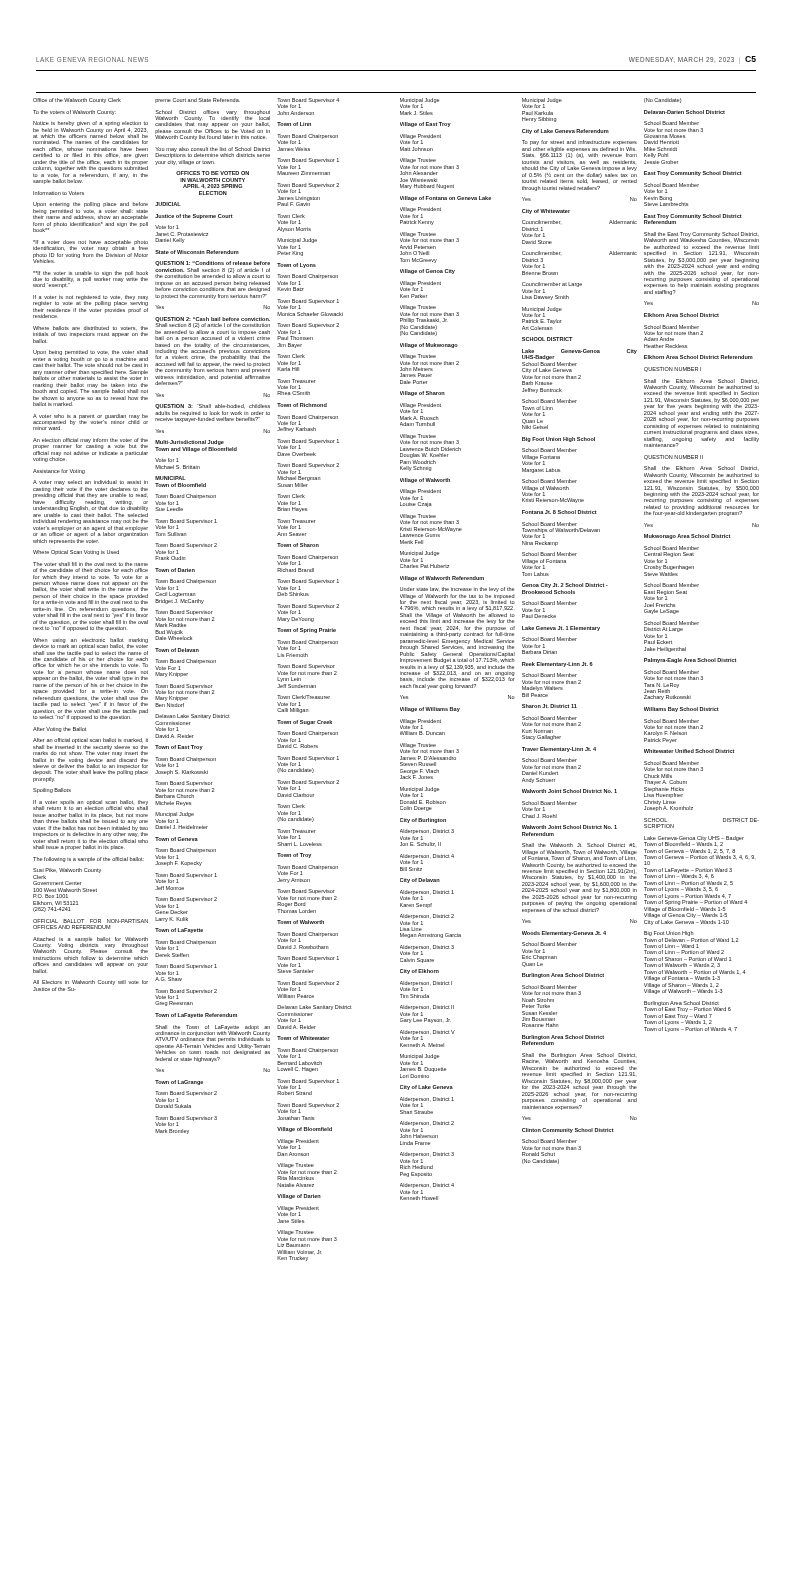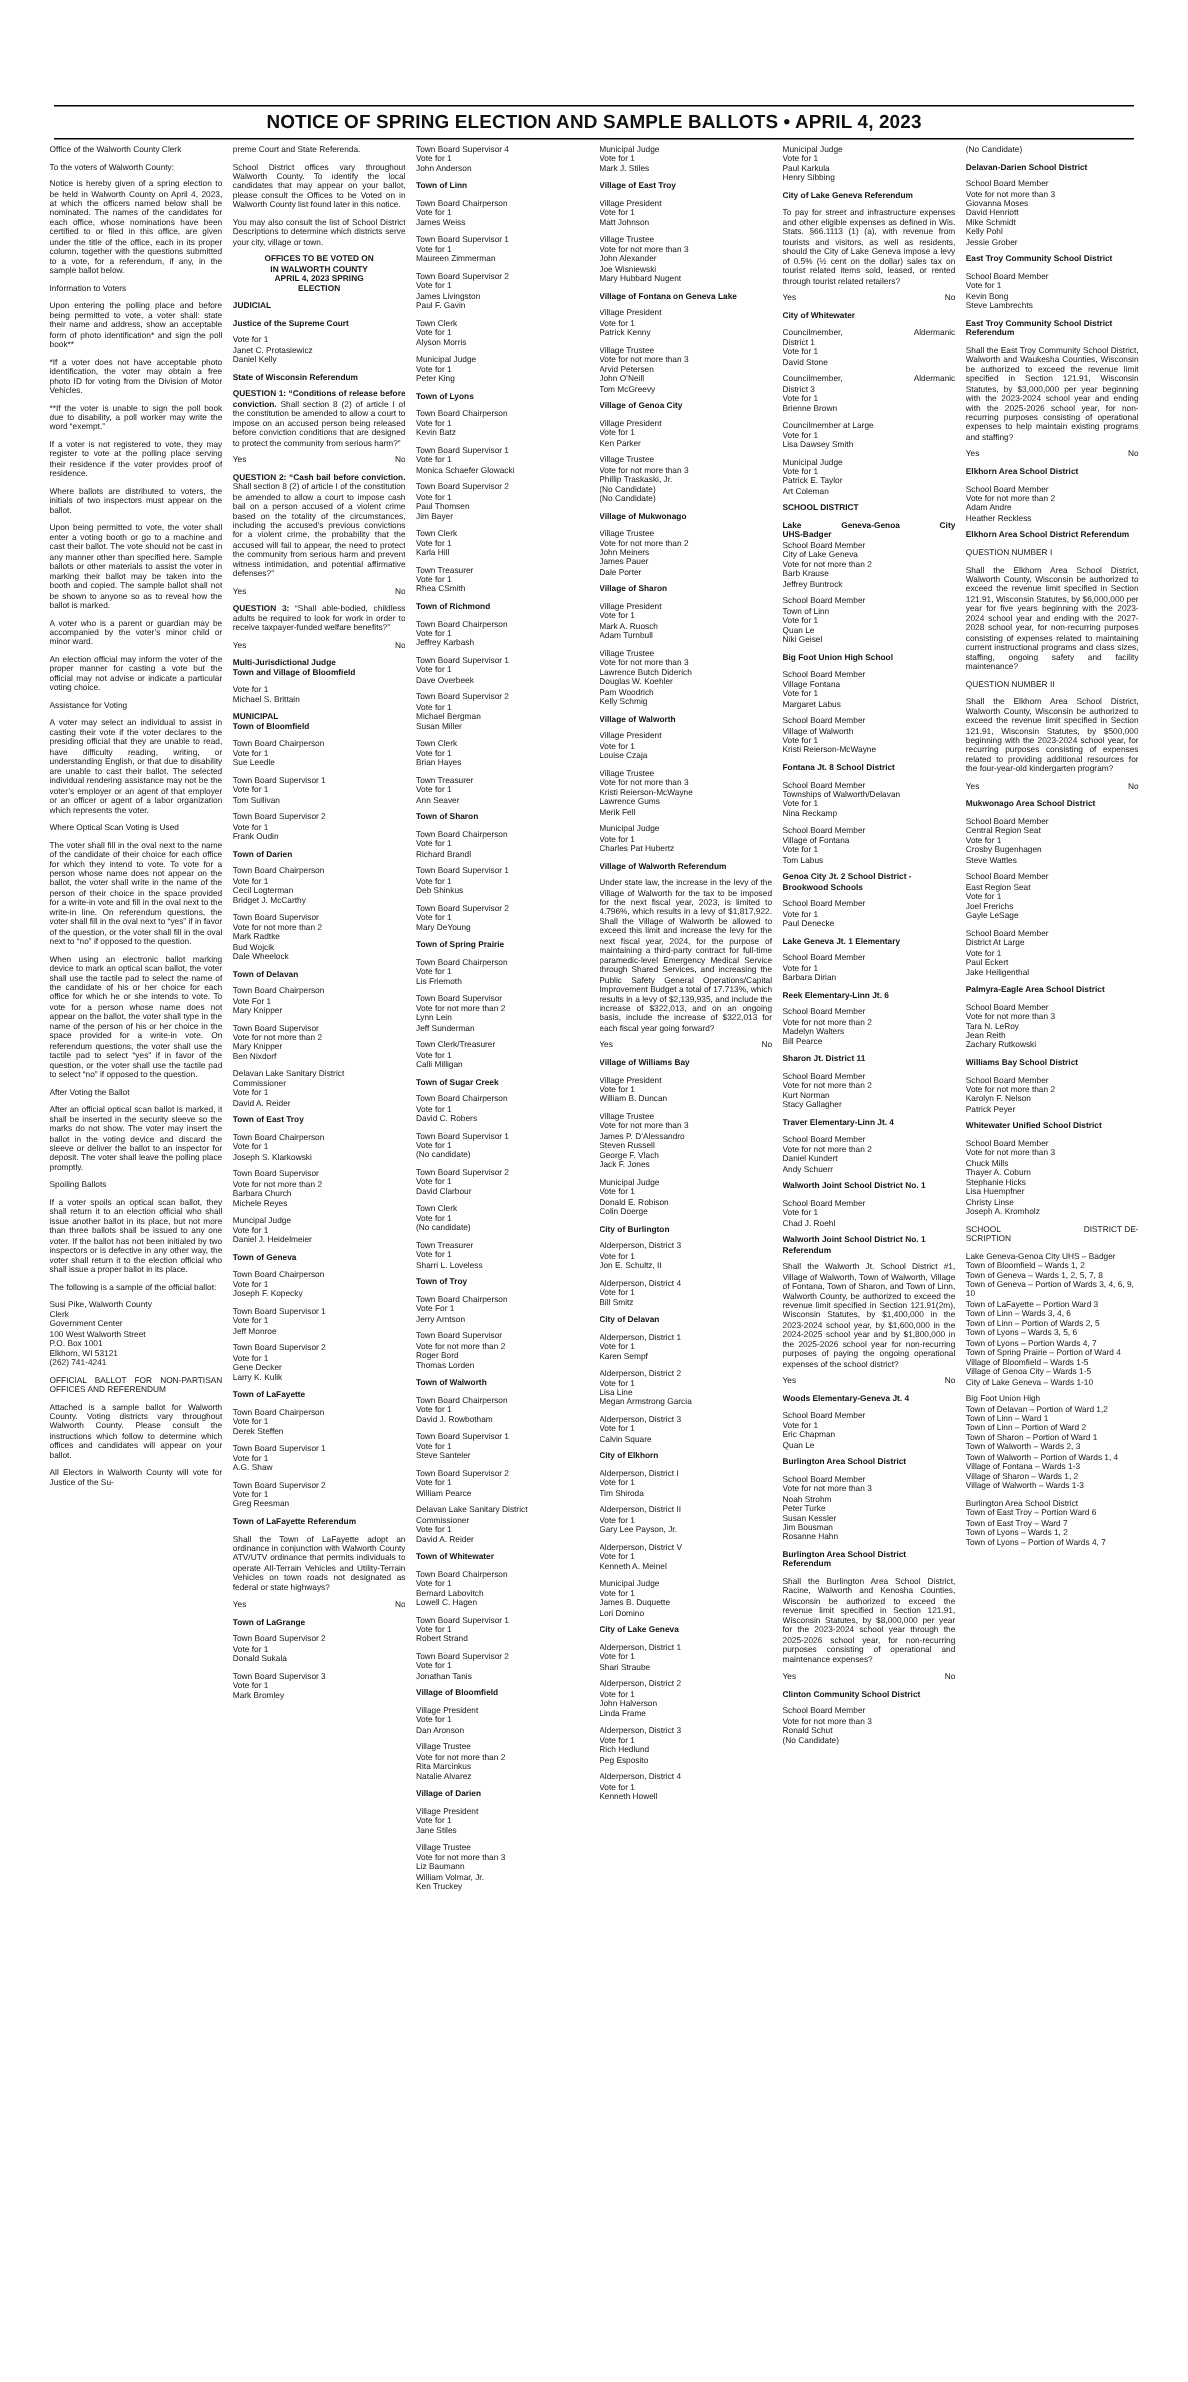--- a/index.html
+++ b/index.html
@@ -76,24 +76,31 @@
   .blk .ln { display:block; white-space: nowrap; overflow:hidden; }
   .ctr { text-align:center; }
   .yn { display:flex; justify-content:space-between; margin: 0 0 5.1px 0; }
   .just { text-align:justify; }
 </style>
 </head>
 <body>
 
 <div class="page">
 
+  <div class="masthead">
+    <div class="mast-left">LAKE GENEVA REGIONAL NEWS</div>
+    <div class="mast-right">
+      <span>WEDNESDAY, MARCH 29, 2023</span>
+      <span class="mast-sep">|</span>
+      <span class="pg">C5</span>
+    </div>
+  </div>
 
   <div class="rule"></div>
 
-  <div class="headline">NOTICE OF SPRING ELECTION AND SAMPLE BALLOTS • APRIL 4, 2023</div>
 
   <div class="rule2"></div>
 
   <div class="cols" id="cols">
       <div class="col">
         <p class="just">Office of the Walworth County Clerk</p>
         <p class="just">To the voters of Walworth County:</p>
         <p class="just">Notice is hereby given of a spring election to be held in Walworth County on April 4, 2023, at which the officers named below shall be nominated. The names of the candidates for each office, whose nominations have been certified to or filed in this office, are given under the title of the office, each in its proper column, together with the questions submitted to a vote, for a referendum, if any, in the sample ballot below.</p>
         <p class="just">Information to Voters</p>
         <p class="just">Upon entering the polling place and before being permitted to vote, a voter shall: state their name and address, show an acceptable form of photo identification* and sign the poll book**</p>

